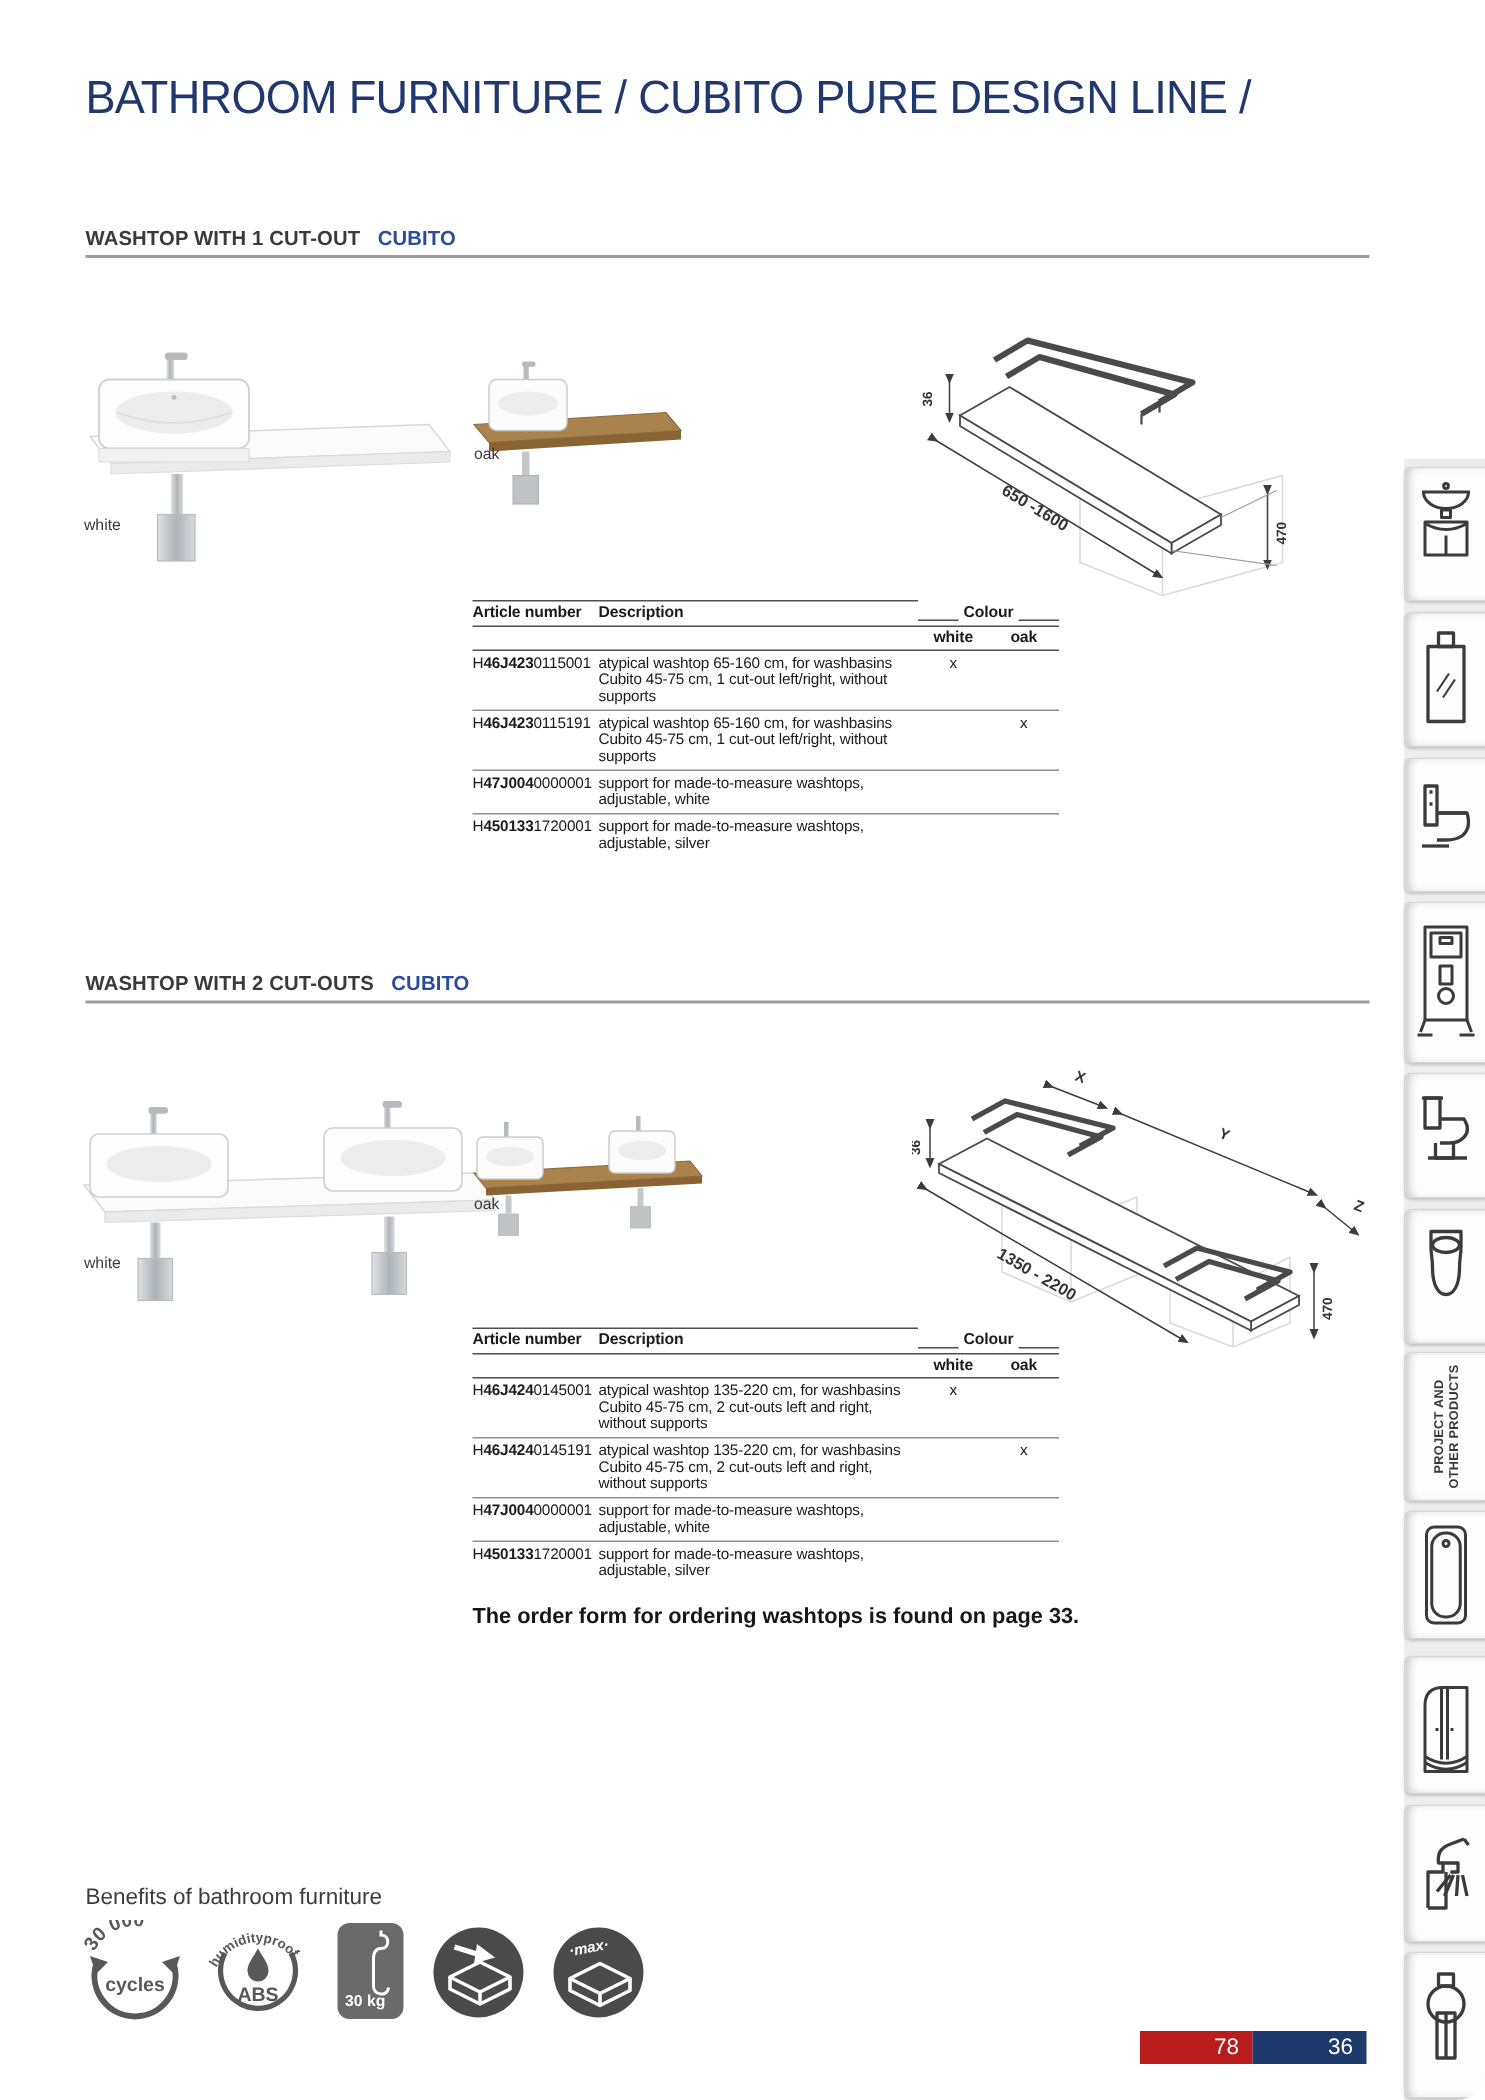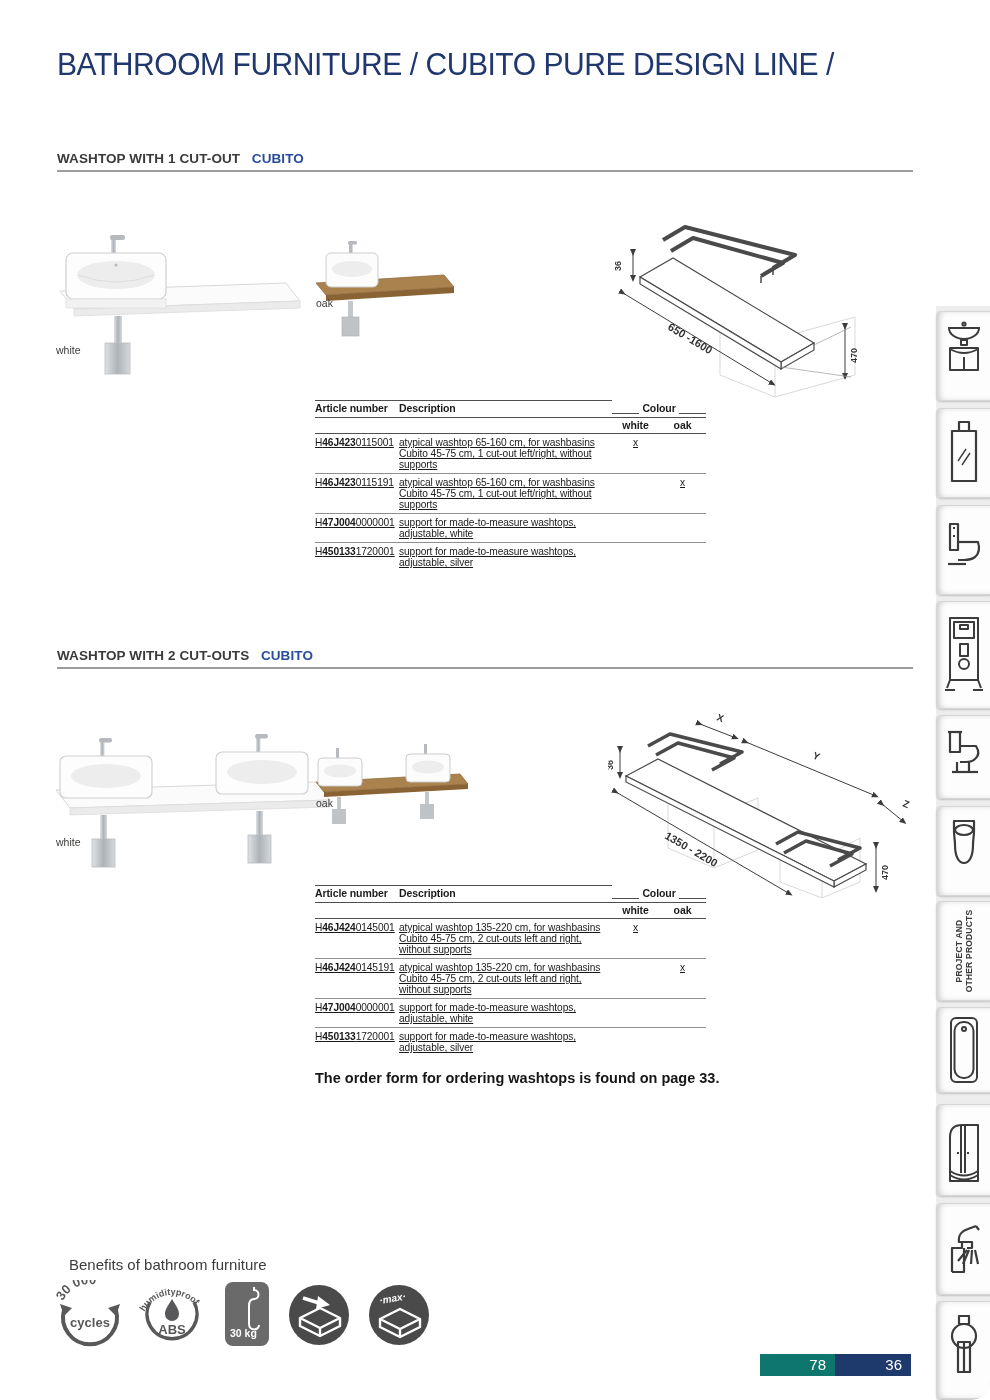--- a/index.html
+++ b/index.html
@@ -18,40 +18,40 @@
   .t-toprule{position:absolute;left:0;top:0;width:297px;height:1px;background:#4f4f4f;}
   .t-head{display:grid;grid-template-columns:84px 213px 94px;font-weight:bold;font-size:10.5px;
           border-bottom:1px solid #4f4f4f;padding:3px 0 3px;}
   .colour-head{display:flex;align-items:flex-end;gap:3px;}
   .colour-head i{flex:1;height:1px;background:#4f4f4f;}
   .colour-head .ch-label{font-weight:bold;}
   .t-sub{display:grid;grid-template-columns:84px 213px 47px 47px;font-weight:bold;font-size:10.5px;
          border-bottom:1px solid #4f4f4f;padding:2px 0 2px;}
   .t-sub span{text-align:center;}
   .t-row{display:grid;grid-template-columns:84px 213px 47px 47px;border-bottom:1px solid #8f8f8f;
-         padding:3px 0 3px;text-decoration:underline;}
+         padding:3px 0 3px;}
   .t-row:last-child{border-bottom:none;}
   .t-row .desc{padding-right:8px;}
   .t-row .mark{text-align:center;}
   .art b{font-weight:bold;}
 
   .order-note{font-size:14.5px;font-weight:bold;color:#161616;white-space:nowrap;}
-  .benefits-title{font-size:15px;color:#3c3c3b;margin-left:12px;}
+  .benefits-title{font-size:15px;color:#3c3c3b;}
 
   
   .side-strip{left:936px;top:306px;width:54px;height:1094px;background:#ededed;}
   .side-tile{position:absolute;left:936px;width:54px;background:#fdfdfd;border:1px solid #d6d6d6;border-right:none;
              border-radius:5px 0 0 5px;box-shadow:inset 4px 0 6px -2px rgba(0,0,0,0.22),0 1px 2px rgba(0,0,0,0.18);
              display:flex;align-items:center;justify-content:center;}
   .proj-label{transform:rotate(-90deg);font-size:8.5px;font-weight:bold;color:#3a3a3a;
               line-height:10px;text-align:center;white-space:nowrap;letter-spacing:0.2px;}
 
   
   .pg{height:22px;font-size:15px;line-height:22px;color:#fff;text-align:right;padding-right:9px;box-sizing:border-box;}
-  .pg-left{left:760px;top:1354px;width:75px;background:#0f766e;}
+  .pg-left{left:760px;top:1354px;width:75px;background:#b91c1c;}
   .pg-right{left:835px;top:1354px;width:76px;background:#1e3a6d;}
 
   svg text{font-family:"Liberation Sans",sans-serif;}
 </style>
 </head>
 <body>
 
 <div class="page">
 
   <div class="abs title">BATHROOM FURNITURE / CUBITO PURE DESIGN LINE /</div>

